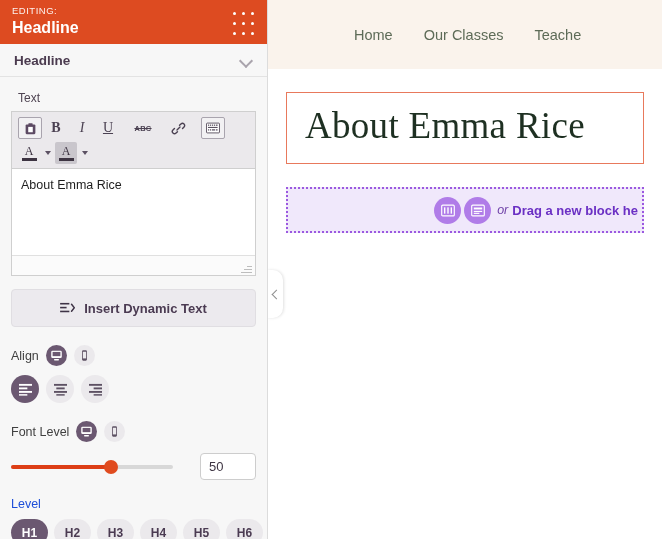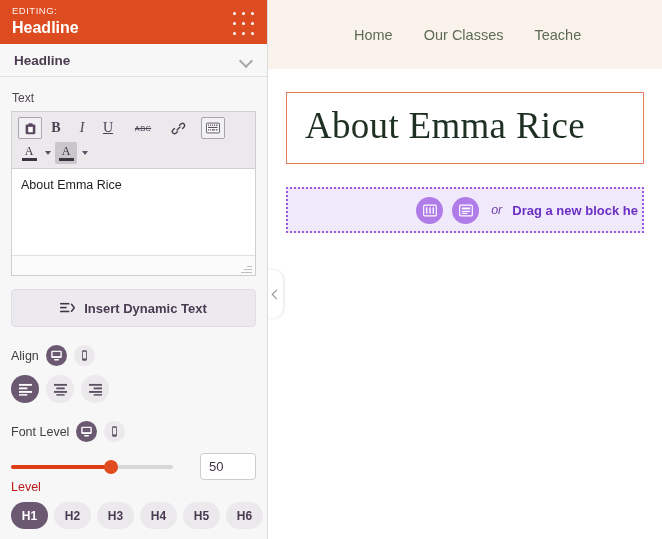--- a/index.html
+++ b/index.html
@@ -65,21 +65,21 @@
   }
   .chev::before {
     content: ""; position: absolute; left: 1px; top: 0;
     width: 8px; height: 8px;
     border-right: 2px solid #6b6070; border-bottom: 2px solid #6b6070;
     transform: rotate(45deg);
   }
 
   .panel-body { padding: 10px 11px 0 11px; }
 
-  .field-label { font-size: 12px; color: #4f4452; margin: 4px 0 6px 1px; }
+  .field-label { font-size: 12px; color: #4f4452; margin: 4px 0 6px 7px; }
 
   .editor-box {
     border: 1px solid #cfcfcf;
     background: #ffffff;
   }
   .toolbar {
     background: #ebe9ec;
     border-bottom: 1px solid #cfcfcf;
     padding: 5px 6px 4px 6px;
   }
@@ -93,21 +93,21 @@
     border-radius: 2px;
     font-size: 13px;
     cursor: pointer;
     background: transparent;
   }
   .tb-btn.boxed { border-color: #a9a4ae; background: #f2f1f3; }
   .tb-btn.gapL { margin-left: 9px; }
   .tb-btn.bold { font-weight: bold; font-family: "Liberation Serif", serif; font-size: 14px; }
   .tb-btn.ital { font-style: italic; font-family: "Liberation Serif", serif; font-size: 14px; }
   .tb-btn.under { text-decoration: underline; font-family: "Liberation Serif", serif; font-size: 14px; }
-  .tb-btn.strike { font-size: 7.5px; text-decoration: line-through; font-weight: normal; letter-spacing: .3px; }
+  .tb-btn.strike { font-size: 7.5px; text-decoration: line-through; font-weight: bold; letter-spacing: .3px; }
   .tb-caret {
     width: 11px; height: 20px; display: flex; align-items: center; justify-content: center;
     cursor: pointer;
   }
   .tb-caret::after {
     content: ""; border-left: 3.5px solid transparent; border-right: 3.5px solid transparent;
     border-top: 4.5px solid #5c5163; display: block;
   }
   .colorA {
     width: 22px; height: 22px; display: flex; flex-direction: column;
@@ -178,21 +178,21 @@
   .num-input {
     width: 56px; height: 27px;
     border: 1px solid #cdcdcd; border-radius: 4px;
     background: #ffffff;
     font-size: 13px; color: #3f3644;
     padding: 0 8px;
     font-family: "Liberation Sans", sans-serif;
     outline: none;
   }
 
-  .level-label { font-size: 12.5px; color: #b91c1c; }
+  .level-label { font-size: 12.5px; color: #1d4ed8; margin-top: 17px; }
   .levels { display: flex; gap: 6px; margin-top: 8px; }
   .lv {
     min-width: 37px; height: 27px; border-radius: 14px;
     background: #ebe9ec; color: #4b3b52;
     font-size: 12px; font-weight: bold;
     display: flex; align-items: center; justify-content: center;
     cursor: pointer;
   }
   .lv.active { background: #6b5871; color: #ffffff; }
 
@@ -217,21 +217,21 @@
     font-size: 37px; color: #1e3022; line-height: 44px;
     font-weight: normal; letter-spacing: .3px;
   }
 
   .dropzone {
     margin: 23px 18px 0 18px;
     border: 2px dotted #9b59e0;
     background: #f0e8fb;
     height: 46px;
     display: flex; align-items: center; justify-content: flex-end;
-    gap: 9px;
+    gap: 3px;
     padding-right: 4px;
   }
   .dz-circle {
     width: 27px; height: 27px; border-radius: 50%;
     background: #b07ce8;
     display: flex; align-items: center; justify-content: center;
     cursor: pointer;
   }
   .dz-or { font-size: 12.5px; color: #6f42a8; font-style: italic; margin: 0 1px 0 3px; }
   .dz-text { font-size: 13px; font-weight: bold; color: #6b30c4; white-space: nowrap; }

